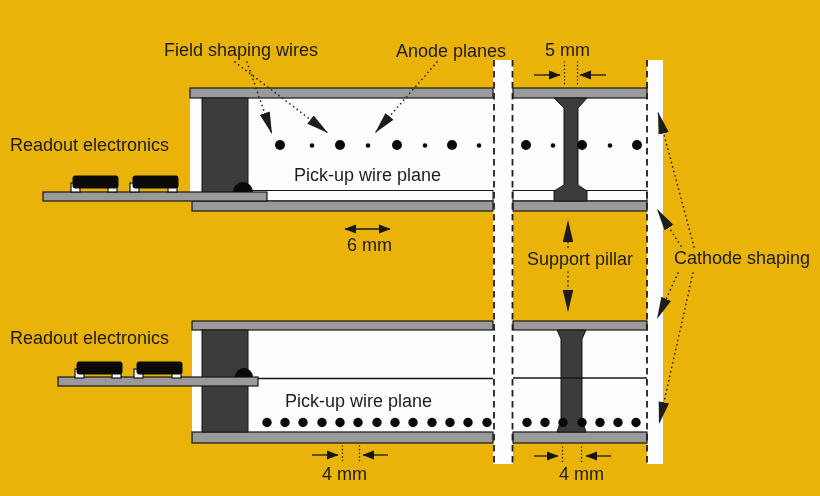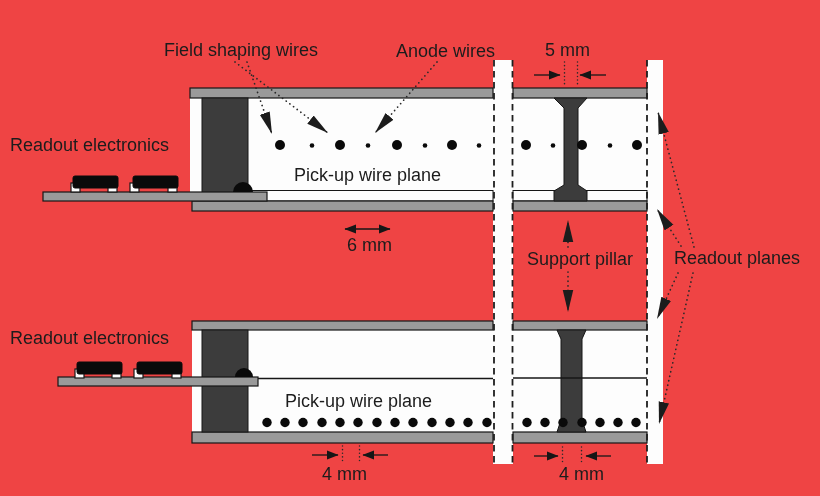--- a/index.html
+++ b/index.html
@@ -1,16 +1,16 @@
 <!DOCTYPE html>
 <html><head>
 <meta charset="utf-8">
 <style>
   html,body{margin:0;padding:0;background:#f5f5f4;}
-  .stage{position:relative;width:820px;height:496px;background:#ef4444;overflow:hidden;
+  .stage{position:relative;width:820px;height:496px;background:#eab308;overflow:hidden;
          font-family:"Liberation Sans", sans-serif;}
   .stage svg{position:absolute;left:0;top:0;}
   .lbl{position:absolute;font-size:18px;line-height:1.05;color:#1c1c1c;white-space:nowrap;}
   .bar{fill:#9a9a9a;stroke:#161616;stroke-width:1.2;}
   .dark{fill:#3c3c3c;stroke:#161616;stroke-width:1;}
   .white{fill:#fdfdfd;}
   .strip{fill:#fdfdfd;stroke:#161616;stroke-width:1;}
   .thin{stroke:#161616;stroke-width:1.3;}
   .cut{stroke:#1e1e1e;stroke-width:1.8;stroke-dasharray:6.5 4.5;fill:none;}
   .lead{stroke:#2a2a2a;stroke-width:1.7;stroke-dasharray:0.1 4.5;stroke-linecap:round;fill:none;}
@@ -143,24 +143,24 @@
     <line x1="312" y1="455" x2="338" y2="455" class="meas" marker-end="url(#mArr)"></line>
     <line x1="388" y1="455" x2="363" y2="455" class="meas" marker-end="url(#mArr)"></line>
 
     <line x1="562.5" y1="447" x2="562.5" y2="465" class="tick"></line>
     <line x1="581.5" y1="447" x2="581.5" y2="465" class="tick"></line>
     <line x1="534" y1="456" x2="558" y2="456" class="meas" marker-end="url(#mArr)"></line>
     <line x1="611" y1="456" x2="586" y2="456" class="meas" marker-end="url(#mArr)"></line>
   </svg>
 
   <div class="lbl" style="left:164px;top:41px">Field shaping wires</div>
-  <div class="lbl" style="left:396px;top:42px">Anode wires</div>
+  <div class="lbl" style="left:396px;top:42px">Anode planes</div>
   <div class="lbl" style="left:545px;top:41px">5 mm</div>
   <div class="lbl" style="left:10px;top:136px">Readout electronics</div>
   <div class="lbl" style="left:294px;top:166px">Pick-up wire plane</div>
   <div class="lbl" style="left:347px;top:236px">6 mm</div>
   <div class="lbl" style="left:527px;top:250px">Support pillar</div>
-  <div class="lbl" style="left:674px;top:249px">Readout planes</div>
+  <div class="lbl" style="left:674px;top:249px">Cathode shaping</div>
   <div class="lbl" style="left:10px;top:329px">Readout electronics</div>
   <div class="lbl" style="left:285px;top:392px">Pick-up wire plane</div>
   <div class="lbl" style="left:322px;top:465px">4 mm</div>
   <div class="lbl" style="left:559px;top:465px">4 mm</div>
 </div>
 
 </body></html>

